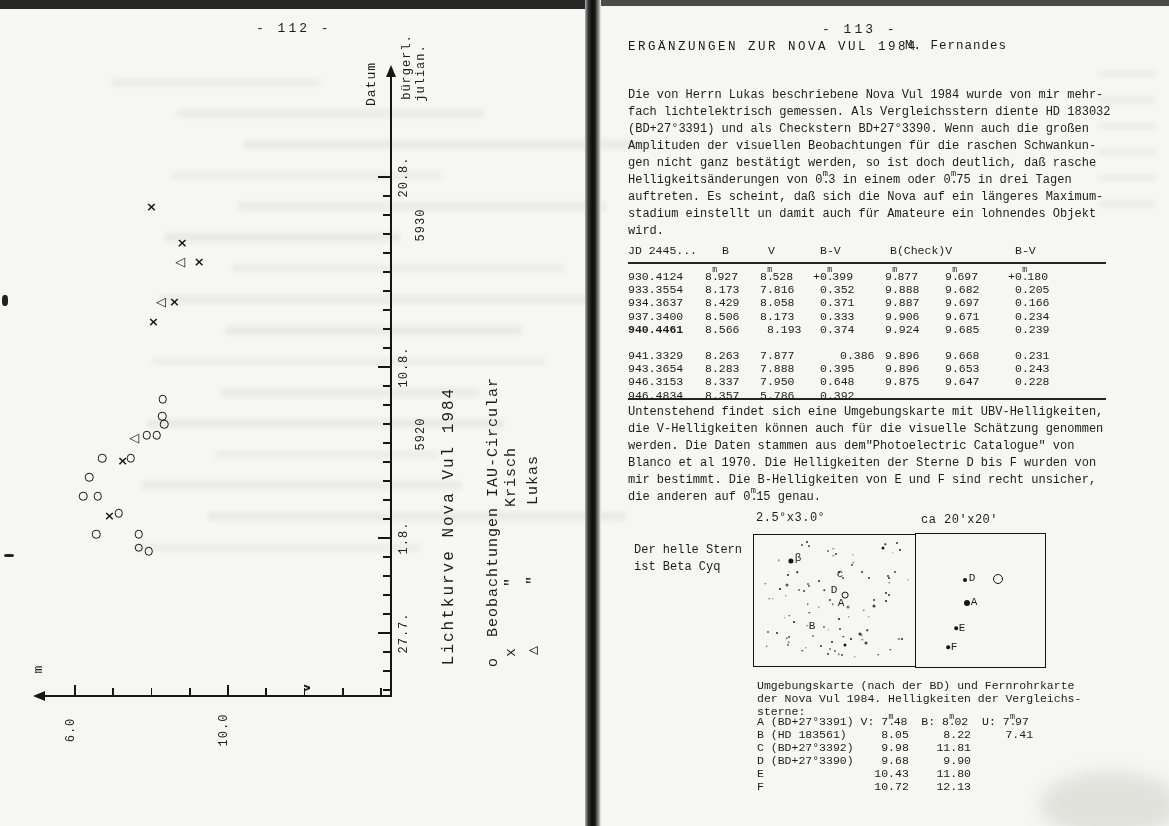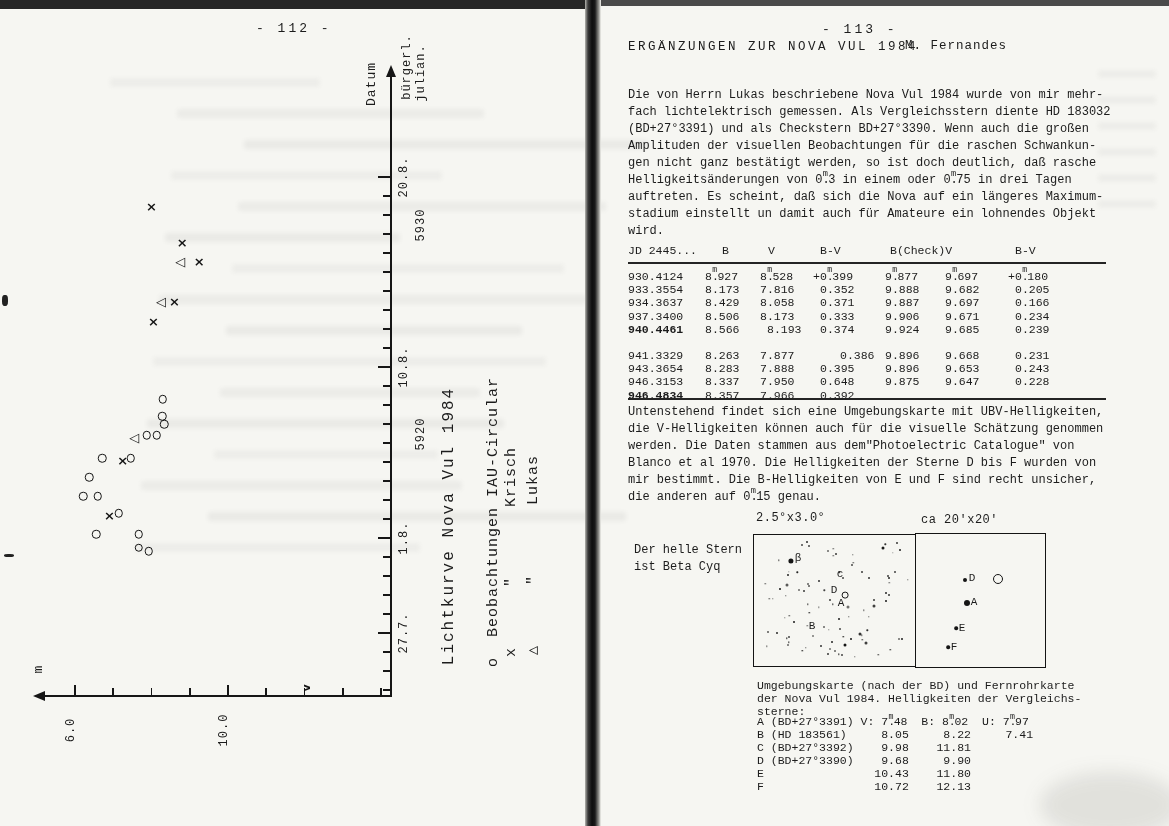--- a/index.html
+++ b/index.html
@@ -259,23 +259,23 @@
         <div class="tcell" style="left: 885px; top: 362.2px;">9.896</div>
         <div class="tcell" style="left: 945px; top: 362.2px;">9.653</div>
         <div class="tcell" style="left: 1015px; top: 362.2px;">0.243</div>
         <div class="tcell" style="left: 628px; top: 375.4px;">946.3153</div>
         <div class="tcell" style="left: 705px; top: 375.4px;">8.337</div>
         <div class="tcell" style="left: 760px; top: 375.4px;">7.950</div>
         <div class="tcell" style="left: 820px; top: 375.4px;">0.648</div>
         <div class="tcell" style="left: 885px; top: 375.4px;">9.875</div>
         <div class="tcell" style="left: 945px; top: 375.4px;">9.647</div>
         <div class="tcell" style="left: 1015px; top: 375.4px;">0.228</div>
-        <div class="tcell" style="left: 628px; top: 388.6px; font-weight: bold;">946.4834</div>
+        <div class="tcell" style="left: 628px; top: 388.6px;">946.4834</div>
         <div class="tcell" style="left: 705px; top: 388.6px;">8.357</div>
-        <div class="tcell" style="left: 760px; top: 388.6px;">7.966</div>
+        <div class="tcell" style="left: 760px; top: 388.6px;">5.786</div>
         <div class="tcell" style="left: 820px; top: 388.6px;">0.392</div>
         <div class="trule" style="top: 398px;"></div>
       </div>
 
     <div id="p2" class="para">Untenstehend findet sich eine Umgebungskarte mit UBV-Helligkeiten,<br>die V-Helligkeiten können auch für die visuelle Schätzung genommen<br>werden. Die Daten stammen aus dem"Photoelectric Catalogue" von<br>Blanco et al 1970. Die Helligkeiten der Sterne D bis F wurden von<br>mir bestimmt. Die B-Helligkeiten von E und F sind recht unsicher,<br>die anderen auf 0<span class="md">.<i>m</i></span>15 genau.</div>
 
     <div class="maplabel" style="left:756px;top:511px">2.5°x3.0°</div>
     <div class="maplabel" style="left:921px;top:513px">ca 20'x20'</div>
     <div class="sidenote">Der helle Stern<br>ist Beta Cyq</div>
 

